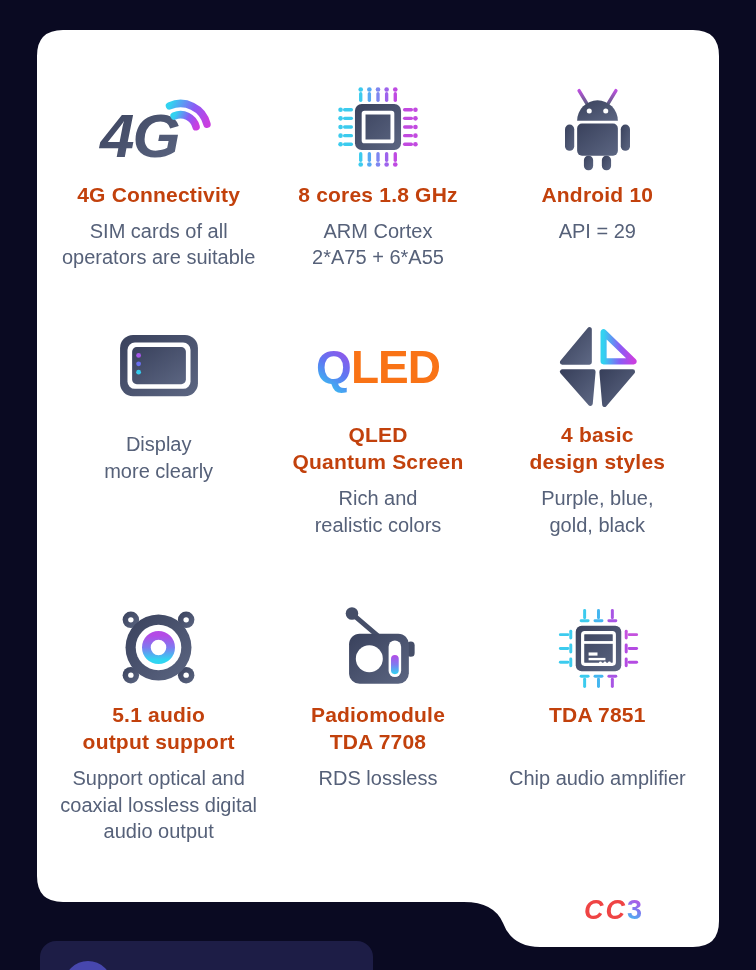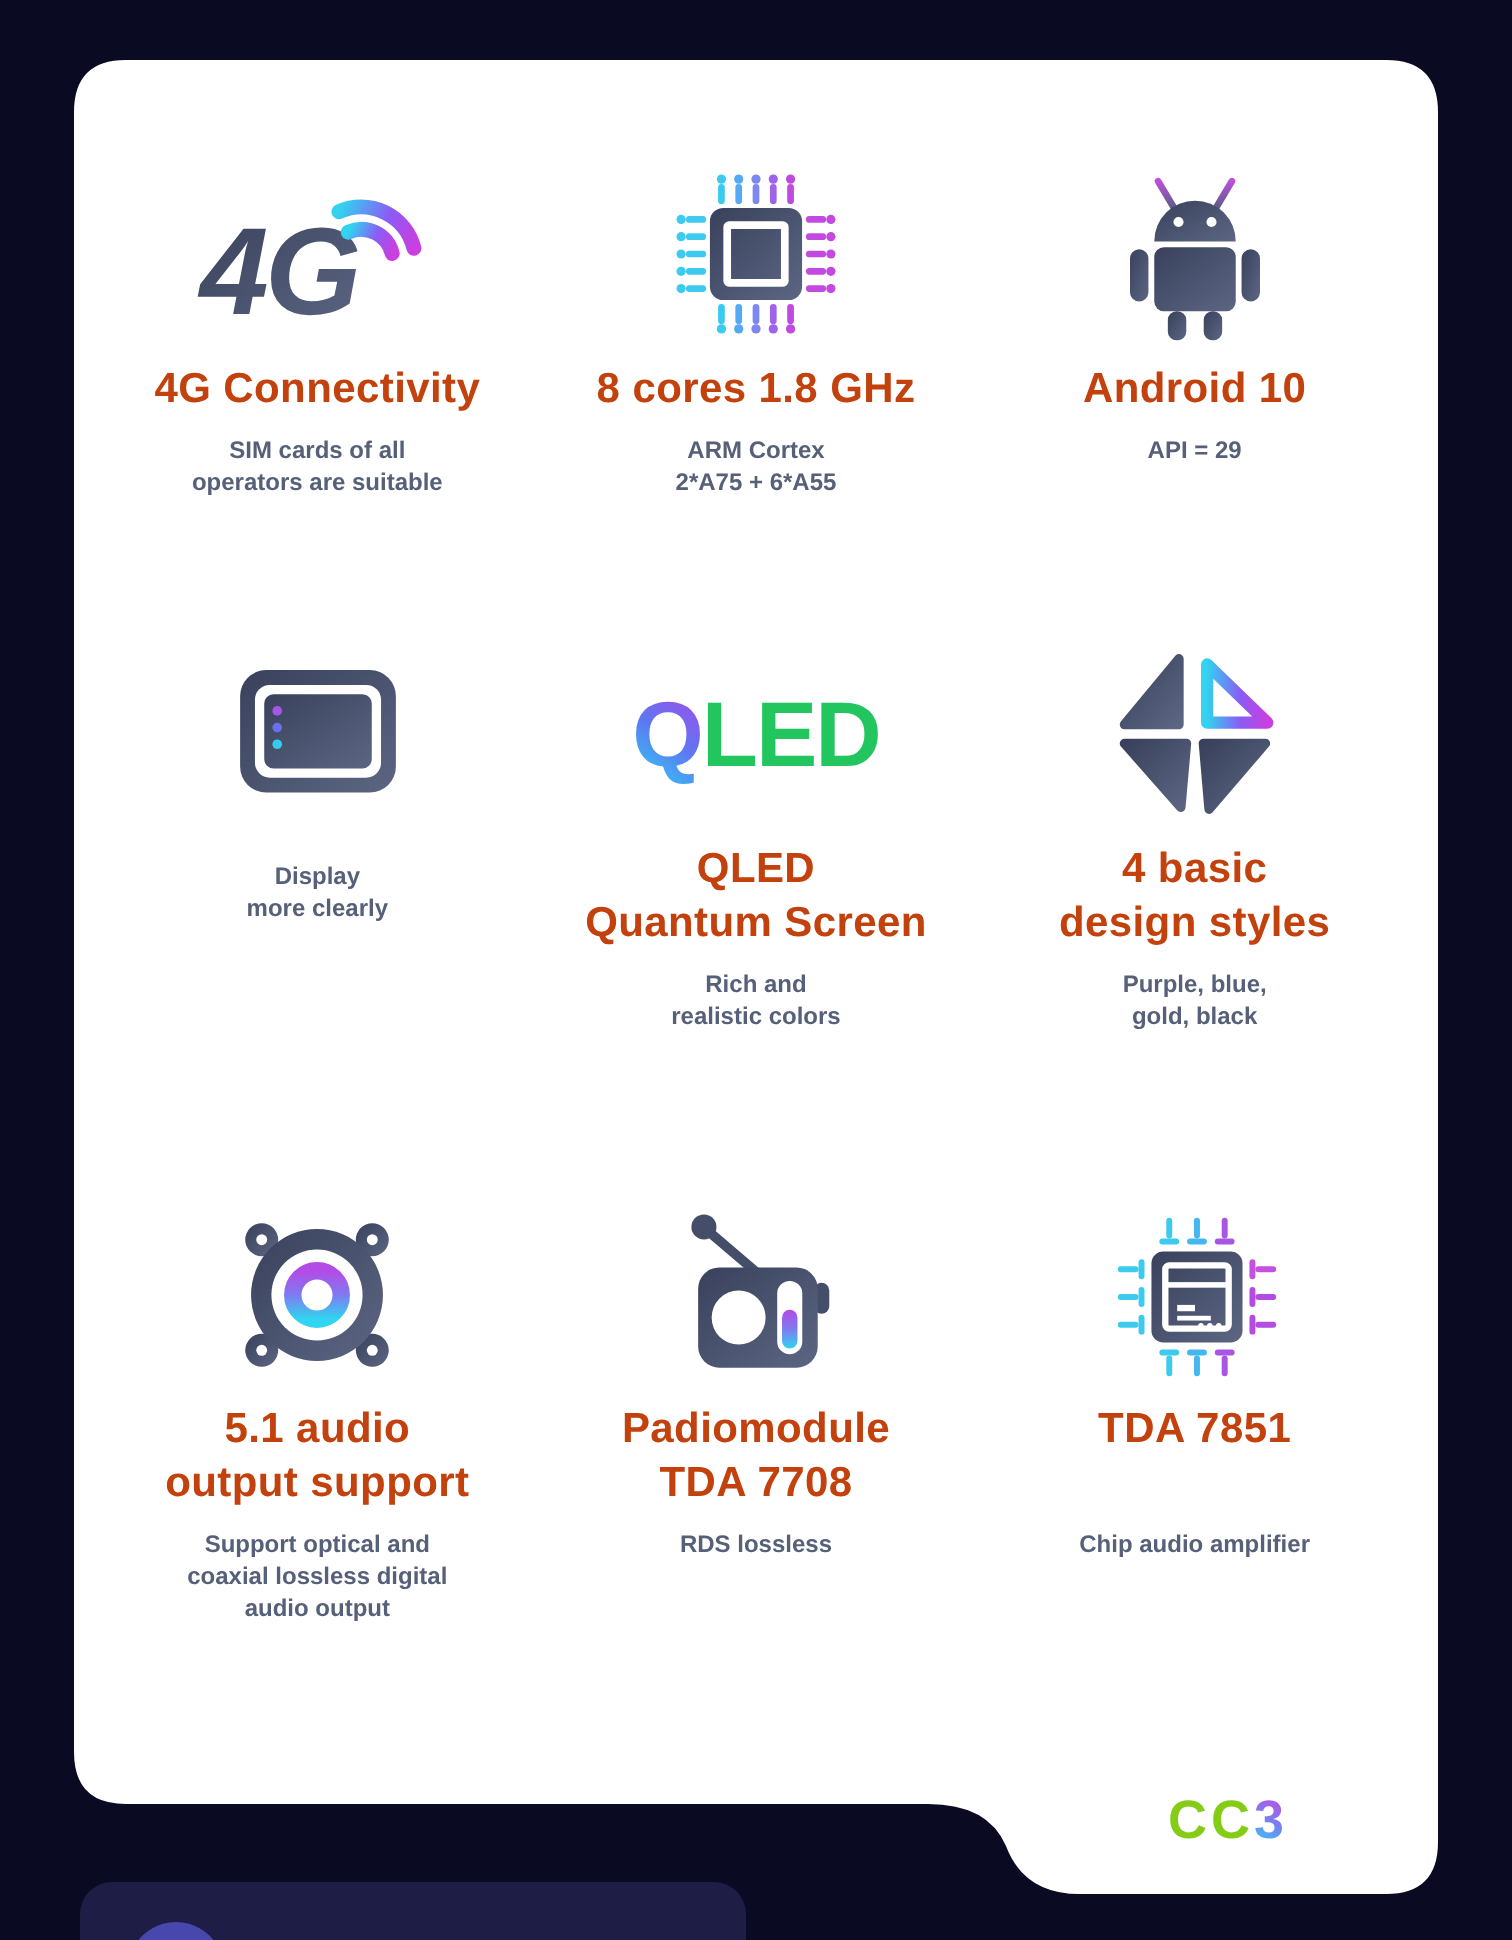--- a/index.html
+++ b/index.html
@@ -15,35 +15,35 @@
   .row-2{height:280px;}
   .row-3{height:300px;}
   .cell{display:flex;flex-direction:column;align-items:center;text-align:center;}
   .icon-wrap{height:106px;display:flex;align-items:center;justify-content:center;margin-bottom:2px;}
   .title{
     font-size:21px;font-weight:bold;color:#c2410c;line-height:1.28;
     white-space:pre-line;letter-spacing:0.2px;
   }
   .row-b .title{min-height:54px;}
   .subtitle{
-    font-size:12px;color:#566179;line-height:1.33;white-space:pre-line;margin-top:9px;font-weight:bold;
+    font-size:20px;color:#566179;line-height:1.33;white-space:pre-line;margin-top:9px;
   }
   
   .qled-logo{font-weight:bold;font-size:46px;letter-spacing:-1px;line-height:1;}
   .qled-q{
     background:linear-gradient(215deg,#A24BE8 8%,#5E77F2 52%,#2FD0F1 95%);
     -webkit-background-clip:text;background-clip:text;color:transparent;
   }
-  .qled-led{color:#22c55e;}
+  .qled-led{color:#f97316;}
   
   .brand{
     position:absolute;left:584px;top:897px;
     font-weight:bold;font-size:27px;letter-spacing:2px;line-height:1;
   }
-  .brand-cc{color:#84cc16;}
+  .brand-cc{color:#ef4444;font-style:italic;}
   .brand-3{
     background:linear-gradient(205deg,#C44AE0 10%,#7E7BF0 50%,#2FD0F1 95%);
     -webkit-background-clip:text;background-clip:text;color:transparent;
   }
   
   .next-card{
     position:absolute;left:40px;top:941px;width:333px;height:40px;
     background:#1D1D46;border-radius:16px 16px 0 0;
   }
   .next-card .peek-circle{

